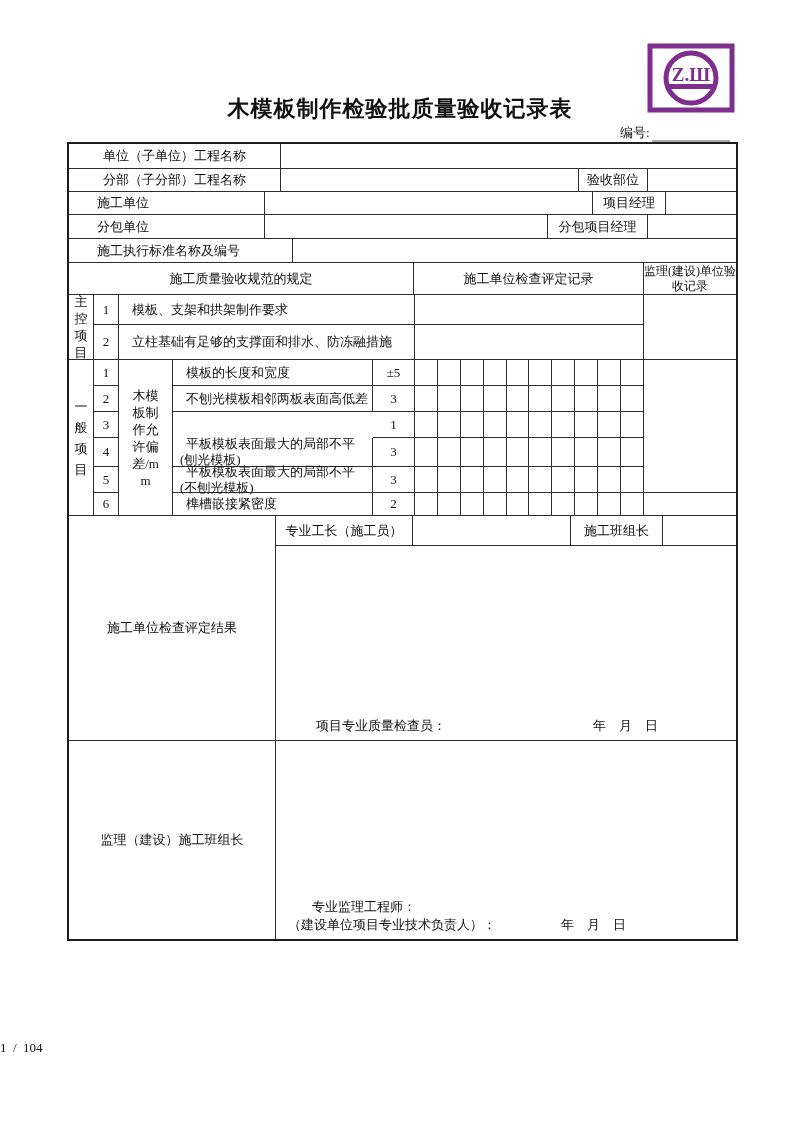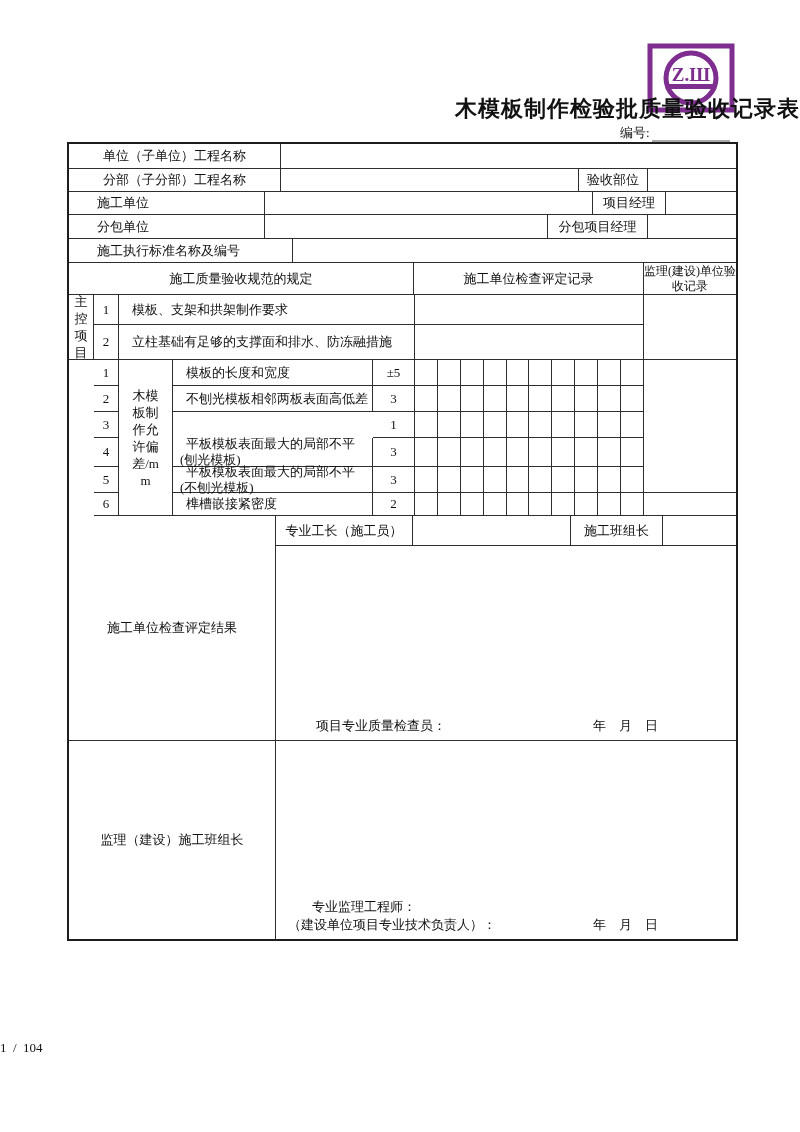--- a/index.html
+++ b/index.html
@@ -1,18 +1,18 @@
 <!DOCTYPE html>
 <html><head>
 <meta charset="utf-8">
 <style>
   html,body{margin:0;padding:0;background:#fff;}
   .page{position:relative;width:800px;height:1132px;background:#fff;overflow:hidden;
         font-family:"Liberation Serif","DejaVu Serif",serif;color:#111;}
-  .title{position:absolute;left:0;right:0;top:94px;text-align:right;
+  .title{position:absolute;left:0;right:0;top:94px;text-align:center;
          font-size:22px;font-weight:bold;letter-spacing:1px;}
   .serial{position:absolute;left:620px;top:124px;font-size:13px;display:flex;align-items:flex-end;}
   .serial .line{display:inline-block;width:78px;border-bottom:2px solid #a9a9a9;height:14px;margin-left:2px;}
   .logo{position:absolute;left:647px;top:43px;width:88px;height:70px;}
   .pageno{position:absolute;left:0;right:0;top:1040px;text-align:left;font-size:13px;white-space:pre;}
   .tbl{position:absolute;left:67px;top:142px;width:667px;height:795px;border:2px solid #1d1d1d;}
   .c{position:absolute;box-sizing:border-box;border-right:1px solid #2e2e2e;border-bottom:1px solid #2e2e2e;
      font-size:13px;display:flex;align-items:center;line-height:16px;}
   .ctr{justify-content:center;text-align:center;}
   .nr{border-right:none;}
@@ -23,21 +23,21 @@
   .vert span{display:block;width:15px;word-break:break-all;text-align:center;line-height:17px;}
   .vert.loose span{line-height:21px;}
   .wrapcol span{display:block;width:34px;word-break:break-all;text-align:center;line-height:17px;margin:0 auto;}
   .strip{background-image:repeating-linear-gradient(to right,transparent 0,transparent 21.9px,#2e2e2e 21.9px,#2e2e2e 22.9px);}
   .hdr3{font-size:12px;line-height:15px;}
   .bigcell{flex-direction:column;justify-content:flex-end;align-items:stretch;}
   .sigrow{display:flex;align-items:flex-end;padding:0 78px 6px 40px;}
   .sigrow .sp{flex:1;}
   .date{white-space:pre;}
   .eng{padding:0 0 2px 36px;}
-  .owner{display:flex;align-items:flex-start;padding:0 78px 6px 12px;}
+  .owner{display:flex;align-items:flex-start;padding:0 110px 6px 12px;}
 </style>
 </head>
 <body>
 
 <div class="page">
 
   <div class="logo">
     <svg width="88" height="70" viewBox="0 0 88 70">
       <rect x="3" y="3" width="82" height="64" fill="none" stroke="#7d2e8e" stroke-width="5"></rect>
       <circle cx="44" cy="35" r="25" fill="none" stroke="#7d2e8e" stroke-width="5"></circle>
@@ -84,20 +84,23 @@
         <span>主控项目</span>
       </div>
     <div class="c ctr" style="left:25px;top:151px;width:25px;height:30px">1</div>
     <div class="c desc" style="left:50px;top:151px;width:296px;height:30px">模板、支架和拱架制作要求</div>
     <div class="c" style="left:346px;top:151px;width:229px;height:30px"></div>
     <div class="c ctr" style="left:25px;top:181px;width:25px;height:35px">2</div>
     <div class="c desc" style="left:50px;top:181px;width:296px;height:35px">立柱基础有足够的支撑面和排水、防冻融措施</div>
     <div class="c" style="left:346px;top:181px;width:229px;height:35px"></div>
     <div class="c nr" style="left:575px;top:151px;width:92px;height:65px"></div>
 
+    <div class="c vert loose" style="left:0;top:216px;width:25px;height:156px">
+        <span>一般项目</span>
+      </div>
     <div class="c wrapcol ctr" style="left:50px;top:216px;width:54px;height:156px">
         <span>木模板制作允许偏差/mm</span>
       </div>
 
     <div class="c ctr" style="left:25px;top:216px;width:25px;height:26px">1</div>
     <div class="c desc" style="left:104px;top:216px;width:200px;height:26px">模板的长度和宽度</div>
     <div class="c ctr" style="left:304px;top:216px;width:42px;height:26px">±5</div>
     <div class="c strip" style="left:346px;top:216px;width:229px;height:26px"></div>
 
     <div class="c ctr" style="left:25px;top:242px;width:25px;height:26px">2</div>

